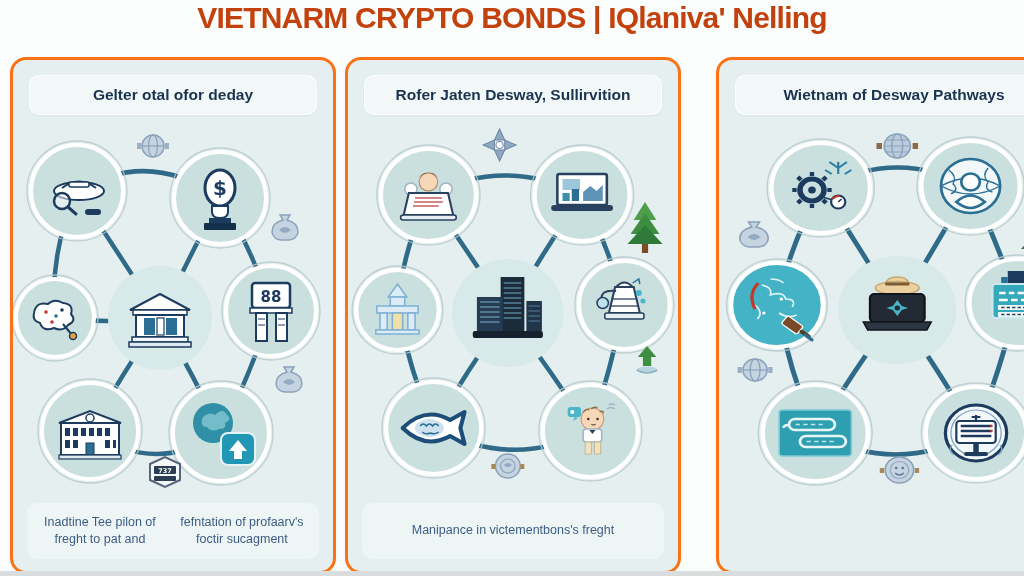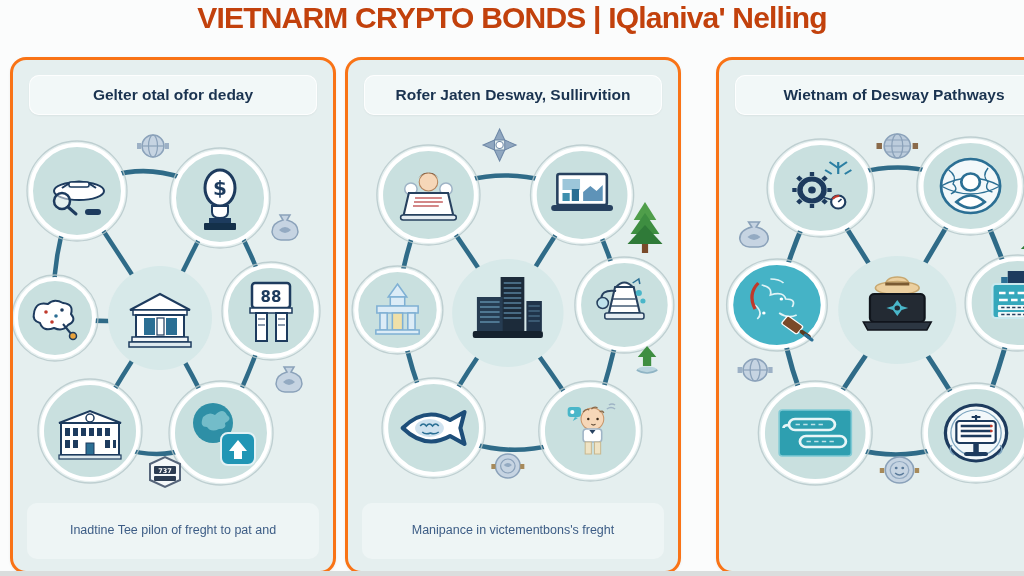--- a/index.html
+++ b/index.html
@@ -177,20 +177,21 @@
     <g transform="translate(152,354)">
       <path d="M-15,-8 L0,-15 L15,-8 V8 L0,15 L-15,8 Z" fill="#f4f8f9" stroke="#56657a" stroke-width="2"></path>
       <rect x="-11" y="-6" width="22" height="8" rx="1" fill="#2c3c52"></rect>
       <text y="0.5" text-anchor="middle" class="t-badge">737</text>
       <rect x="-11" y="4" width="22" height="5" rx="1" fill="#2c3c52"></rect>
     </g>
   </svg>
 
   <div class="caption">
     <div>Inadtine Tee pilon of freght to pat and</div>
+    <div>fefntation of profaarv's foctir sucagment</div>
   </div>
 </section>
 
 <section class="panel" id="panel2">
   <div class="pill">Rofer Jaten Desway, Sullirvition</div>
 
   <svg class="net" viewBox="0 0 320 396" preserveAspectRatio="none">
     <defs>
       <g id="pine2">
         <path d="M0,-26 L11,-8 H-11 Z" fill="#4f9e4a"></path>

